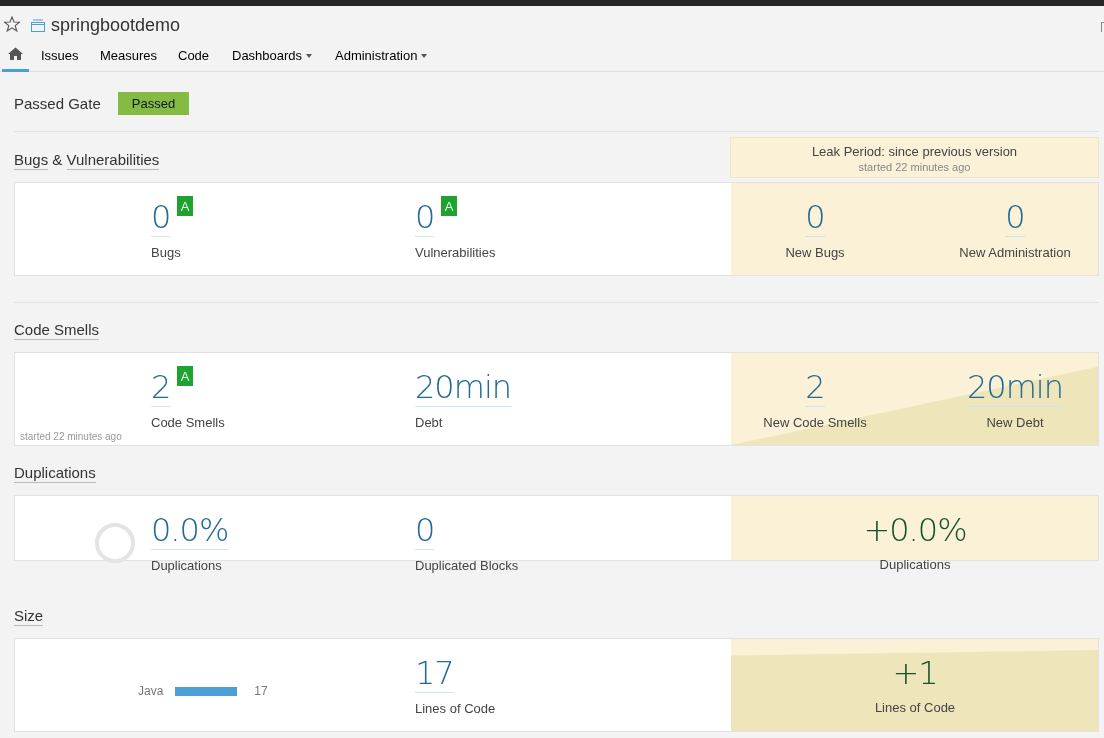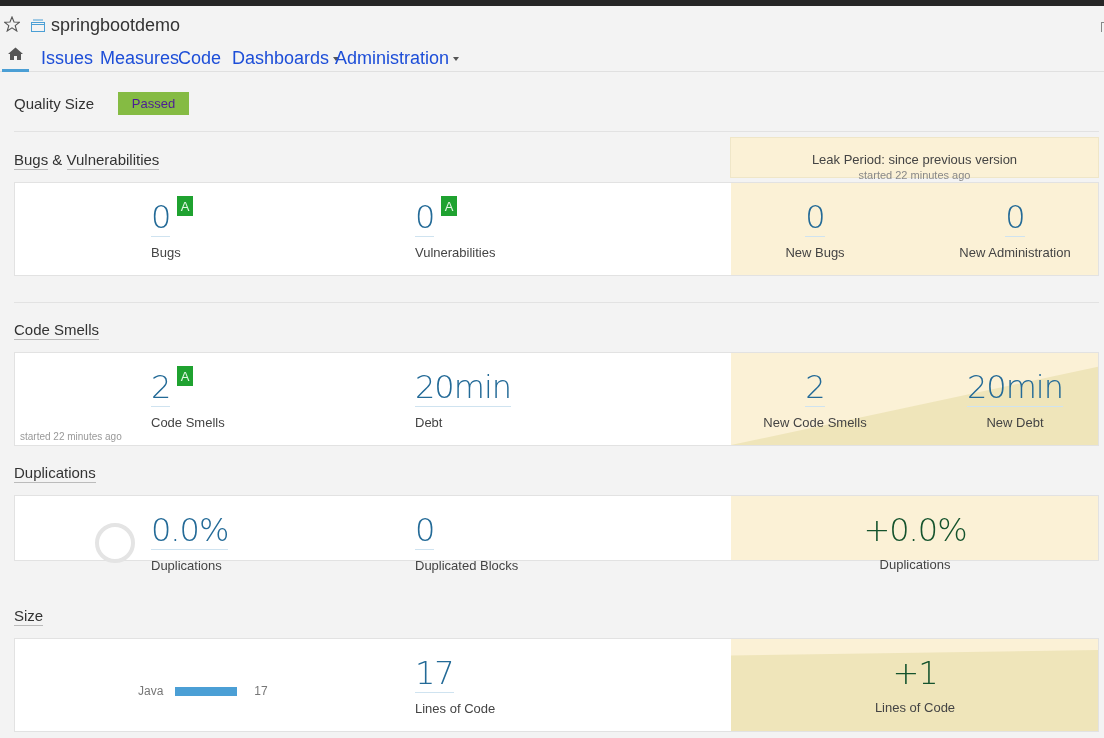--- a/index.html
+++ b/index.html
@@ -3,33 +3,33 @@
 <meta charset="utf-8">
 <style>
   * { box-sizing: border-box; margin: 0; padding: 0; }
   html, body { width: 1104px; height: 738px; overflow: hidden; background: #f3f3f3; font-family: "Liberation Sans", sans-serif; color: #444; }
   .topbar { position: absolute; left: 0; top: 0; width: 1104px; height: 6px; background: #262626; }
   .star { position: absolute; left: 4px; top: 16px; width: 16px; height: 16px; }
   .proj-icon { position: absolute; left: 31px; top: 19px; width: 14px; height: 13px; }
   .proj-name { position: absolute; left: 51px; top: 15px; font-size: 18px; color: #333; }
   .right-edge { position: absolute; left: 1101px; top: 22px; width: 3px; height: 10px; border-left: 1px solid #888; border-top: 1px solid #888; }
   .nav { position: absolute; left: 0; top: 44px; width: 1104px; height: 28px; border-bottom: 1px solid #e0e0e0; }
-  .nav-item { position: absolute; top: 4px; font-size: 18px; color: #1d4ed8; cursor: pointer; display: flex; align-items: center; gap: 4px; }
+  .nav-item { position: absolute; top: 4px; font-size: 13px; color: #000000; cursor: pointer; display: flex; align-items: center; gap: 4px; }
   .nav-home { position: absolute; left: 2px; top: 0; width: 27px; height: 28px; border-bottom: 3px solid #4b9fd5; display: flex; justify-content: center; padding-top: 3px; }
   .caret { width: 0; height: 0; border-left: 3.5px solid transparent; border-right: 3.5px solid transparent; border-top: 4px solid #555; margin-top: 1px; }
 
   .qg-label { position: absolute; left: 14px; top: 95px; font-size: 15px; color: #333; }
-  .qg-badge { position: absolute; left: 118px; top: 92px; width: 71px; height: 23px; background: #85bb43; color: #4c1d95; font-size: 13px; display: flex; align-items: center; justify-content: center; }
+  .qg-badge { position: absolute; left: 118px; top: 92px; width: 71px; height: 23px; background: #85bb43; color: #0f172a; font-size: 13px; display: flex; align-items: center; justify-content: center; }
   .divider { position: absolute; left: 14px; height: 1px; background: #e2e2e2; }
 
   .section-title { position: absolute; left: 14px; font-size: 15px; color: #333; }
   .section-title span { border-bottom: 1px solid #bbb; padding-bottom: 1px; cursor: pointer; }
 
   .leak-header { position: absolute; left: 730px; top: 137px; width: 369px; height: 41px; background: #fbf1d6; border: 1px solid #efe6c8; text-align: center; }
-  .leak-title { font-size: 13px; color: #444; margin-top: 14px; }
+  .leak-title { font-size: 13px; color: #444; margin-top: 6px; }
   .leak-sub { font-size: 11px; color: #888; margin-top: 2px; }
 
   .card { position: absolute; left: 14px; width: 1085px; background: #fff; border: 1px solid #e2e2e2; }
   .leak-area { position: absolute; top: 0; bottom: 0; left: 716px; right: 0; background: #fbf1d6; overflow: hidden; }
   .leak-area svg { position: absolute; left: 0; top: 0; width: 100%; height: 100%; }
 
   .metric { position: absolute; }
   .metric .val { font-size: 32px; font-weight: 300; color: #236a97; line-height: 36px; display: inline-block; border-bottom: 1px solid #cfe3f0; padding-bottom: 1px; font-family: "DejaVu Sans", sans-serif; letter-spacing: -1px; cursor: pointer; }
   .metric .lbl { font-size: 13px; color: #444; margin-top: 8px; }
   .metric.center { text-align: center; }
@@ -75,21 +75,21 @@
   <div class="nav-item" style="left:232px">
       <span>Dashboards</span>
       <span class="caret"></span>
     </div>
   <div class="nav-item" style="left:335px">
       <span>Administration</span>
       <span class="caret"></span>
     </div>
 </div>
 
-<div class="qg-label">Quality Size</div>
+<div class="qg-label">Passed Gate</div>
 <div class="qg-badge">Passed</div>
 <div class="divider" style="top:131px; width:1085px;"></div>
 
 <div class="section-title" style="top:151px">
   <span>Bugs</span><span style="border:none"> &amp; </span><span>Vulnerabilities</span>
 </div>
 <div class="leak-header">
   <div class="leak-title">Leak Period: since previous version</div>
   <div class="leak-sub">started 22 minutes ago</div>
 </div>

